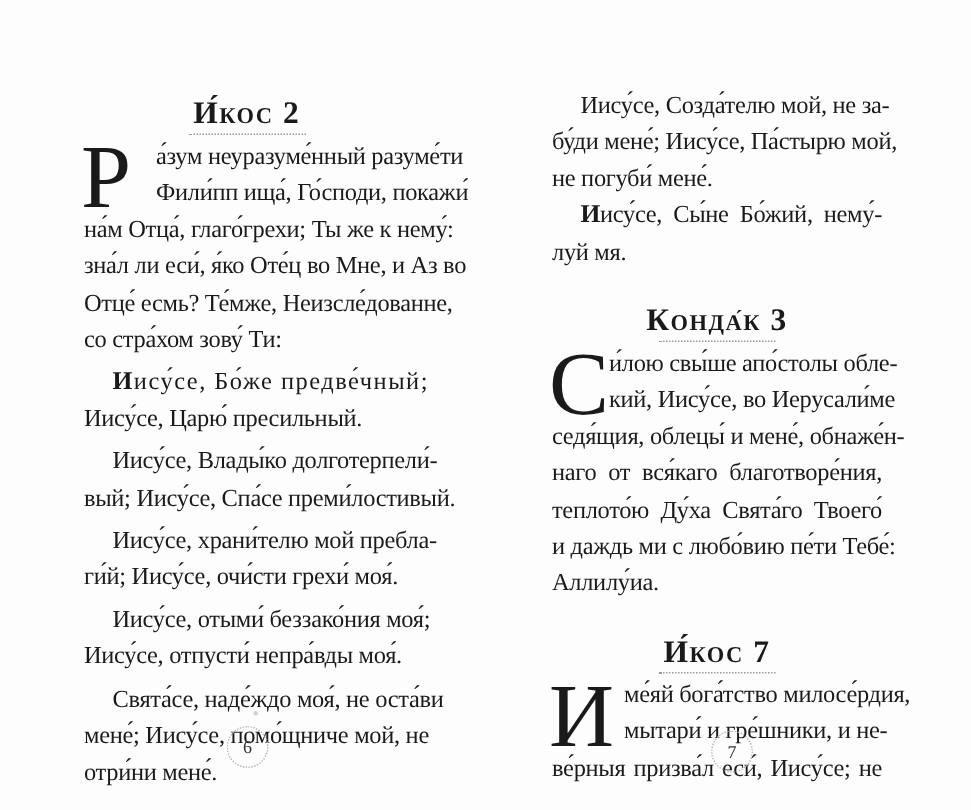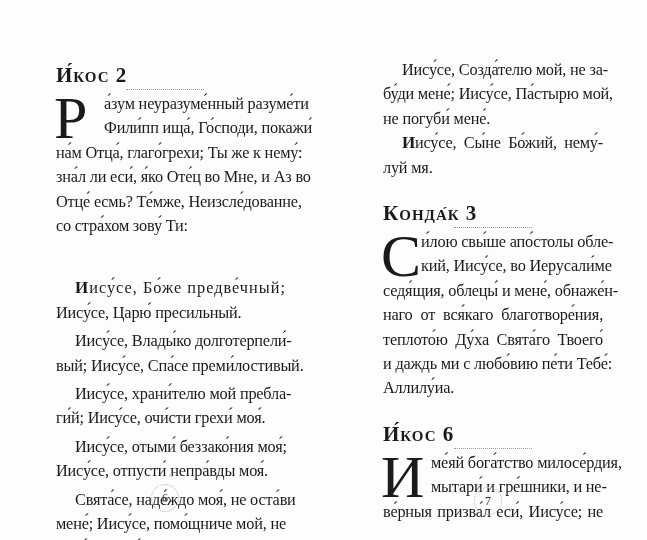--- a/index.html
+++ b/index.html
@@ -8,40 +8,40 @@
     background: #fdfdfd;
     font-family: "Liberation Serif", "DejaVu Serif", serif;
     color: #1a1a1a;
     position: relative;
   }
   .page { position: absolute; top: 0; height: 540px; }
   .page-left { left: 0; width: 323px; }
   .page-right { left: 324px; width: 323px; }
   .col { position: absolute; }
   .page-left .col { left: 56px; width: 217px; top: 62px; }
-  .page-right .col { left: 59px; width: 220px; top: 58px; }
+  .page-right .col { left: 44px; width: 220px; top: 58px; }
 
   .heading {
-    text-align: left; font-weight: bold; font-size: 21px;
+    text-align: center; font-weight: bold; font-size: 21px;
     letter-spacing: 1px; line-height: 26px; margin: 0;
     font-variant: small-caps;
   }
   .rule {
     width: 78px; margin: 1px auto 2px auto;
     border-top: 1px dotted #9a9a9a; height: 0;
   }
   .line {
     font-size: 16.3px; line-height: 24.4px; white-space: nowrap;
     text-align: justify; text-align-last: justify; letter-spacing: -0.2px;
   }
   .line.last { text-align-last: left; }
   .indent { padding-left: 19px; }
   .gap { height: 4px; }
   .bold-i { font-weight: bold; font-size: 17px; }
-  .spaced { letter-spacing: 1px; margin-top: 34px; }
+  .spaced { letter-spacing: 1px; }
 
   .drop-row { position: relative; }
   .drop {
     position: absolute; left: -2px; top: 0;
     font-size: 60px; line-height: 52px; font-weight: normal;
   }
   .drop-lines .line { padding-left: 38px; }
   .drop-lines.wide .line { padding-left: 48px; }
 
   .page-num {
@@ -119,21 +119,21 @@
         <div class="line">кий, Иису́се, во Иерусали́ме</div>
       </div>
     </div>
     <div class="line">седя́щия, облецы́ и мене́, обнаже́н-</div>
     <div class="line">наго от вся́каго благотворе́ния,</div>
     <div class="line">теплото́ю Ду́ха Свята́го Твоего́</div>
     <div class="line">и даждь ми с любо́вию пе́ти Тебе́:</div>
     <div class="line last">Аллилу́иа.</div>
 
     <div class="section-gap"></div>
-    <h2 class="heading">И́кос 6</h2>
+    <h2 class="heading">И́кос 7</h2>
     <div class="rule"></div>
     <div class="drop-row">
       <span class="drop">И</span>
       <div class="drop-lines wide">
         <div class="line">ме́яй бога́тство милосе́рдия,</div>
         <div class="line">мытари́ и гре́шники, и не-</div>
       </div>
     </div>
     <div class="line">ве́рныя призва́л еси́, Иису́се; не</div>
   </div>

